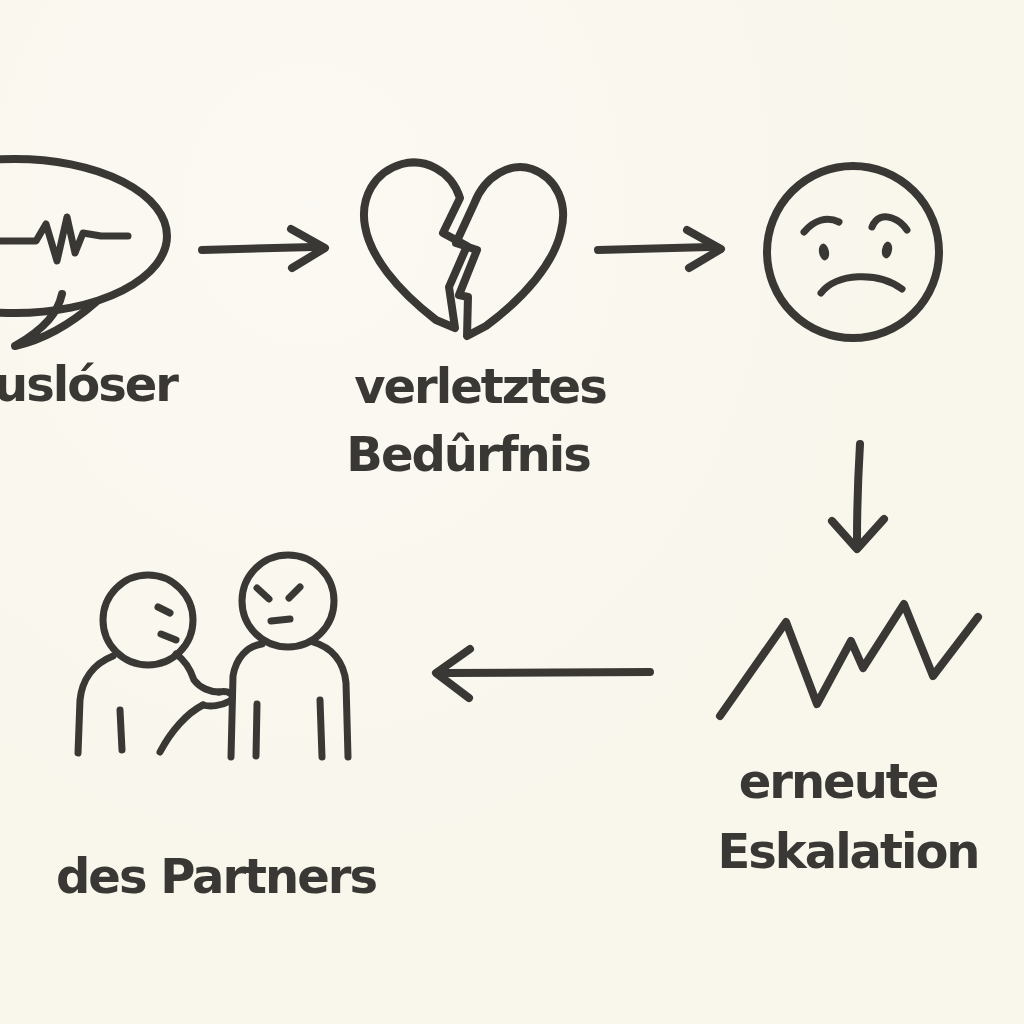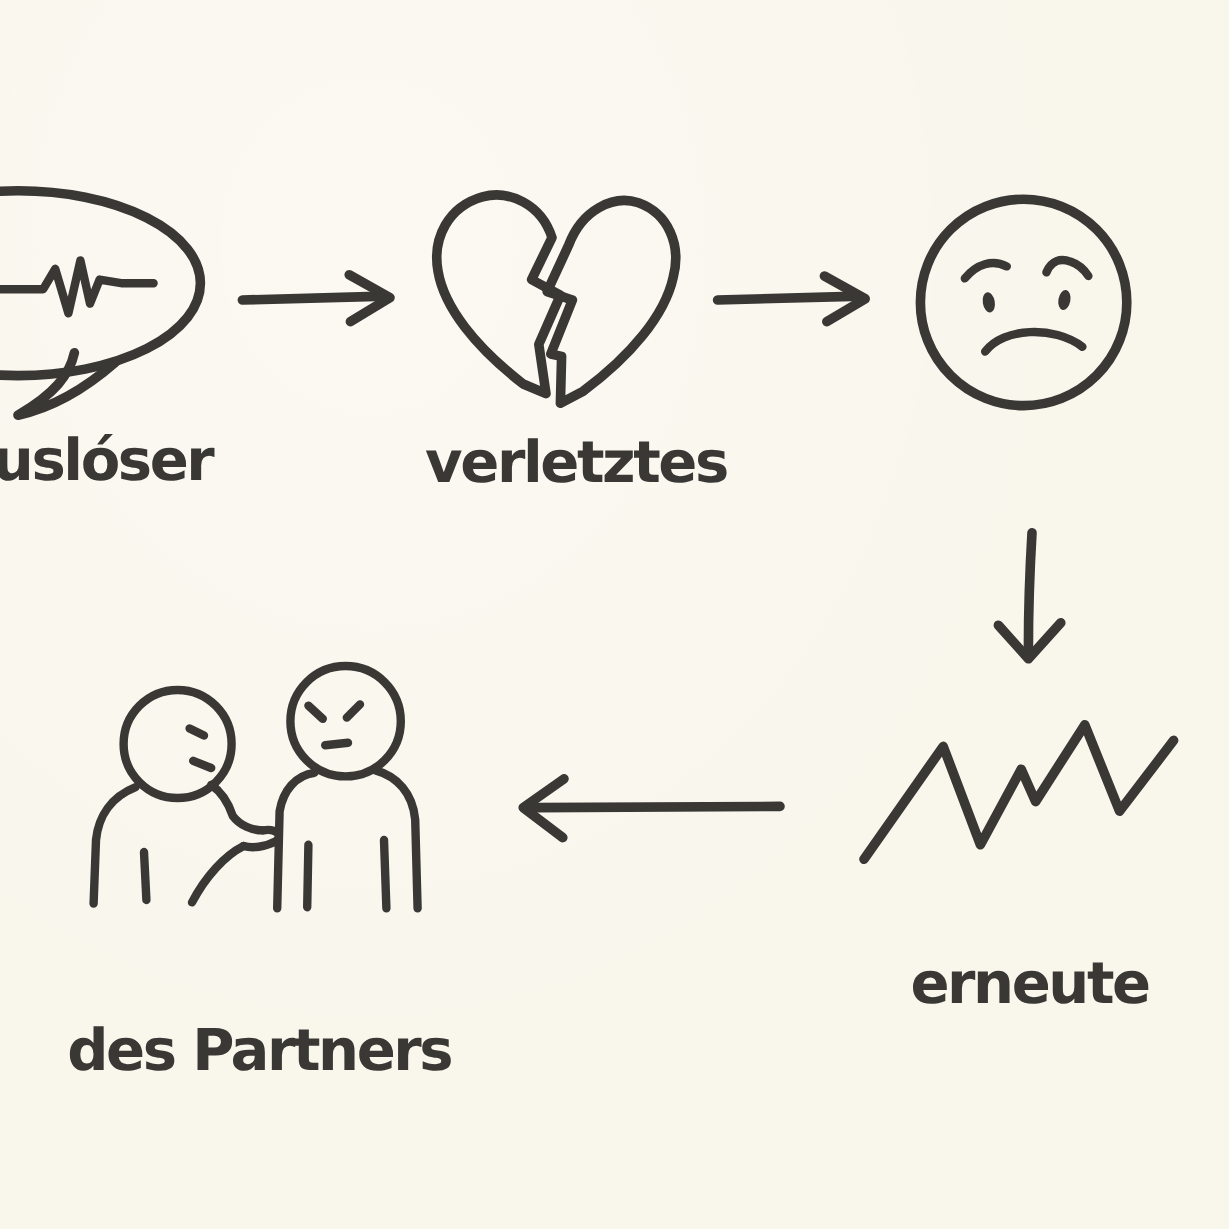--- a/index.html
+++ b/index.html
@@ -118,19 +118,21 @@
         <path class="stroke thin" d="M 313,642 C 331,647 344,661 346,683 L 348,757"></path>
         <path class="stroke thin" d="M 257,704 L 256,756"></path>
         <path class="stroke thin" d="M 320,700 L 322,757"></path>
       </g>
     </g>
   </svg>
 
   <div class="label" style="left:-6px; top:360px;">uslóser</div>
 
   <div class="label centered" style="left:480px; top:362px;">verletztes</div>
+  <div class="label centered" style="left:468px; top:430px;">Bedûrfnis</div>
 
 
-  <div class="label centered" style="left:838px; top:796px;margin-left:20px;">erneute</div>
+  <div class="label centered" style="left:838px; top:757px;">erneute</div>
+  <div class="label centered" style="left:848px; top:827px;">Eskalation</div>
 
   <div class="label centered" style="left:216px; top:852px;">des Partners</div>
 
 </div>
 
 </body></html>

